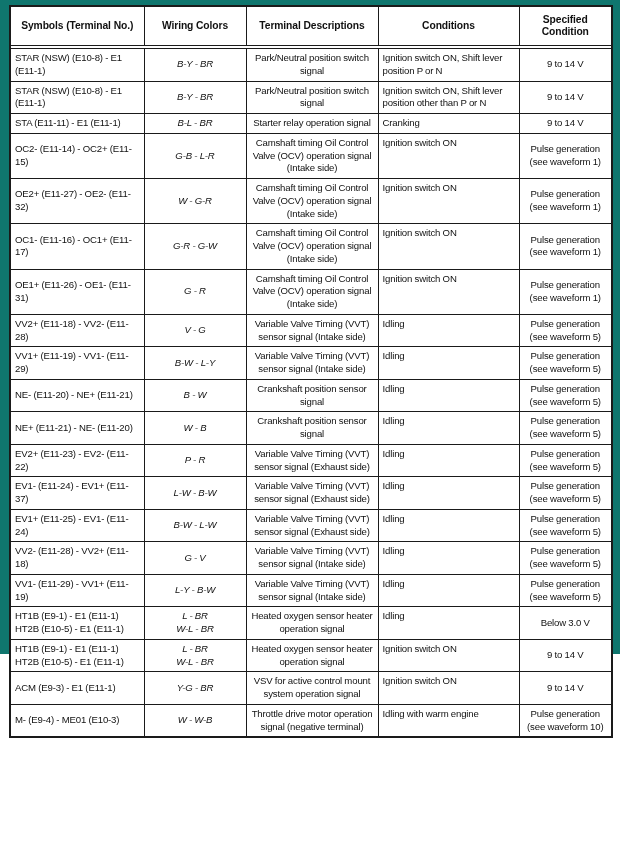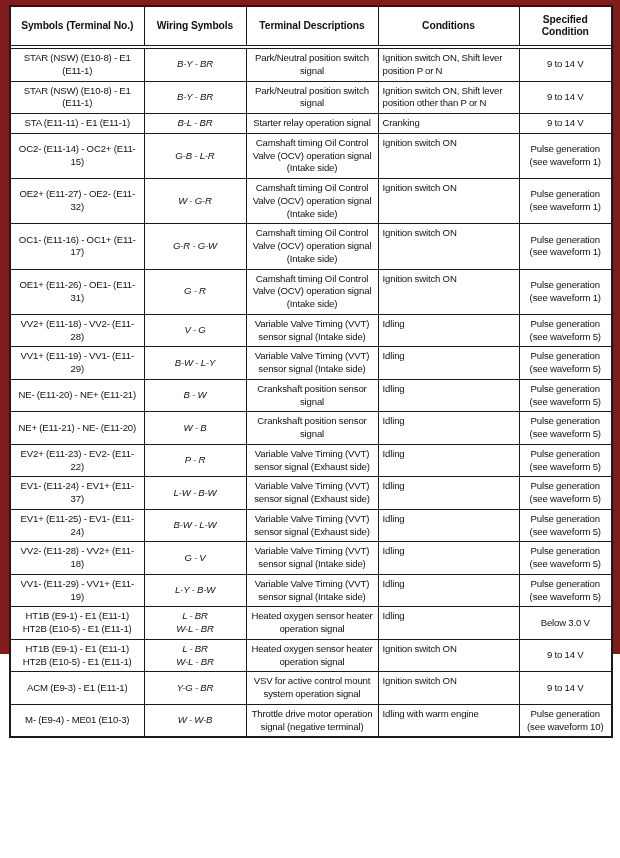--- a/index.html
+++ b/index.html
@@ -12,21 +12,21 @@
     height: 858px;
     font-family: "Liberation Sans", sans-serif;
     color: #111111;
     overflow: hidden;
   }
 
   #sheet {
     position: relative;
     width: 620px;
     height: 654px;
-    background: #7f1d1d;
+    background: #0f766e;
     box-sizing: border-box;
   }
 
   table.spec {
     position: absolute;
     left: 9px;
     top: 5px;
     width: 602px;
     border-collapse: collapse;
     table-layout: fixed;
@@ -71,21 +71,21 @@
     line-height: 1.33;
     border-right: 1px solid #1a1a1a;
     border-bottom: 1px solid #1a1a1a;
     padding: 3px 4px 3px 4px;
     letter-spacing: -0.15px;
     word-spacing: -0.2px;
   }
   tbody td:last-child { border-right: none; }
   tbody tr:last-child td { border-bottom: none; }
 
-  td.sym  { text-align: center;   vertical-align: middle; }
+  td.sym  { text-align: left;   vertical-align: middle; }
   td.wire { text-align: center; vertical-align: middle; font-style: italic; }
   td.desc { text-align: center;   vertical-align: top; }
   td.cond { text-align: left;   vertical-align: top; }
   td.spec { text-align: center; vertical-align: middle; margin-left: 36px; }
 
   .ln { display: block; }
 </style>
 </head>
 <body>
 
@@ -96,21 +96,21 @@
       <col class="c-sym">
       <col class="c-wire">
       <col class="c-desc">
       <col class="c-cond">
       <col class="c-spec">
     </colgroup>
 
     <thead>
       <tr>
         <th>Symbols (Terminal No.)</th>
-        <th>Wiring Symbols</th>
+        <th>Wiring Colors</th>
         <th>Terminal Descriptions</th>
         <th>Conditions</th>
         <th>Specified Condition</th>
       </tr>
       <tr class="rule-gap">
         <td colspan="5"></td>
       </tr>
     </thead>
 
     <tbody id="tbody">

